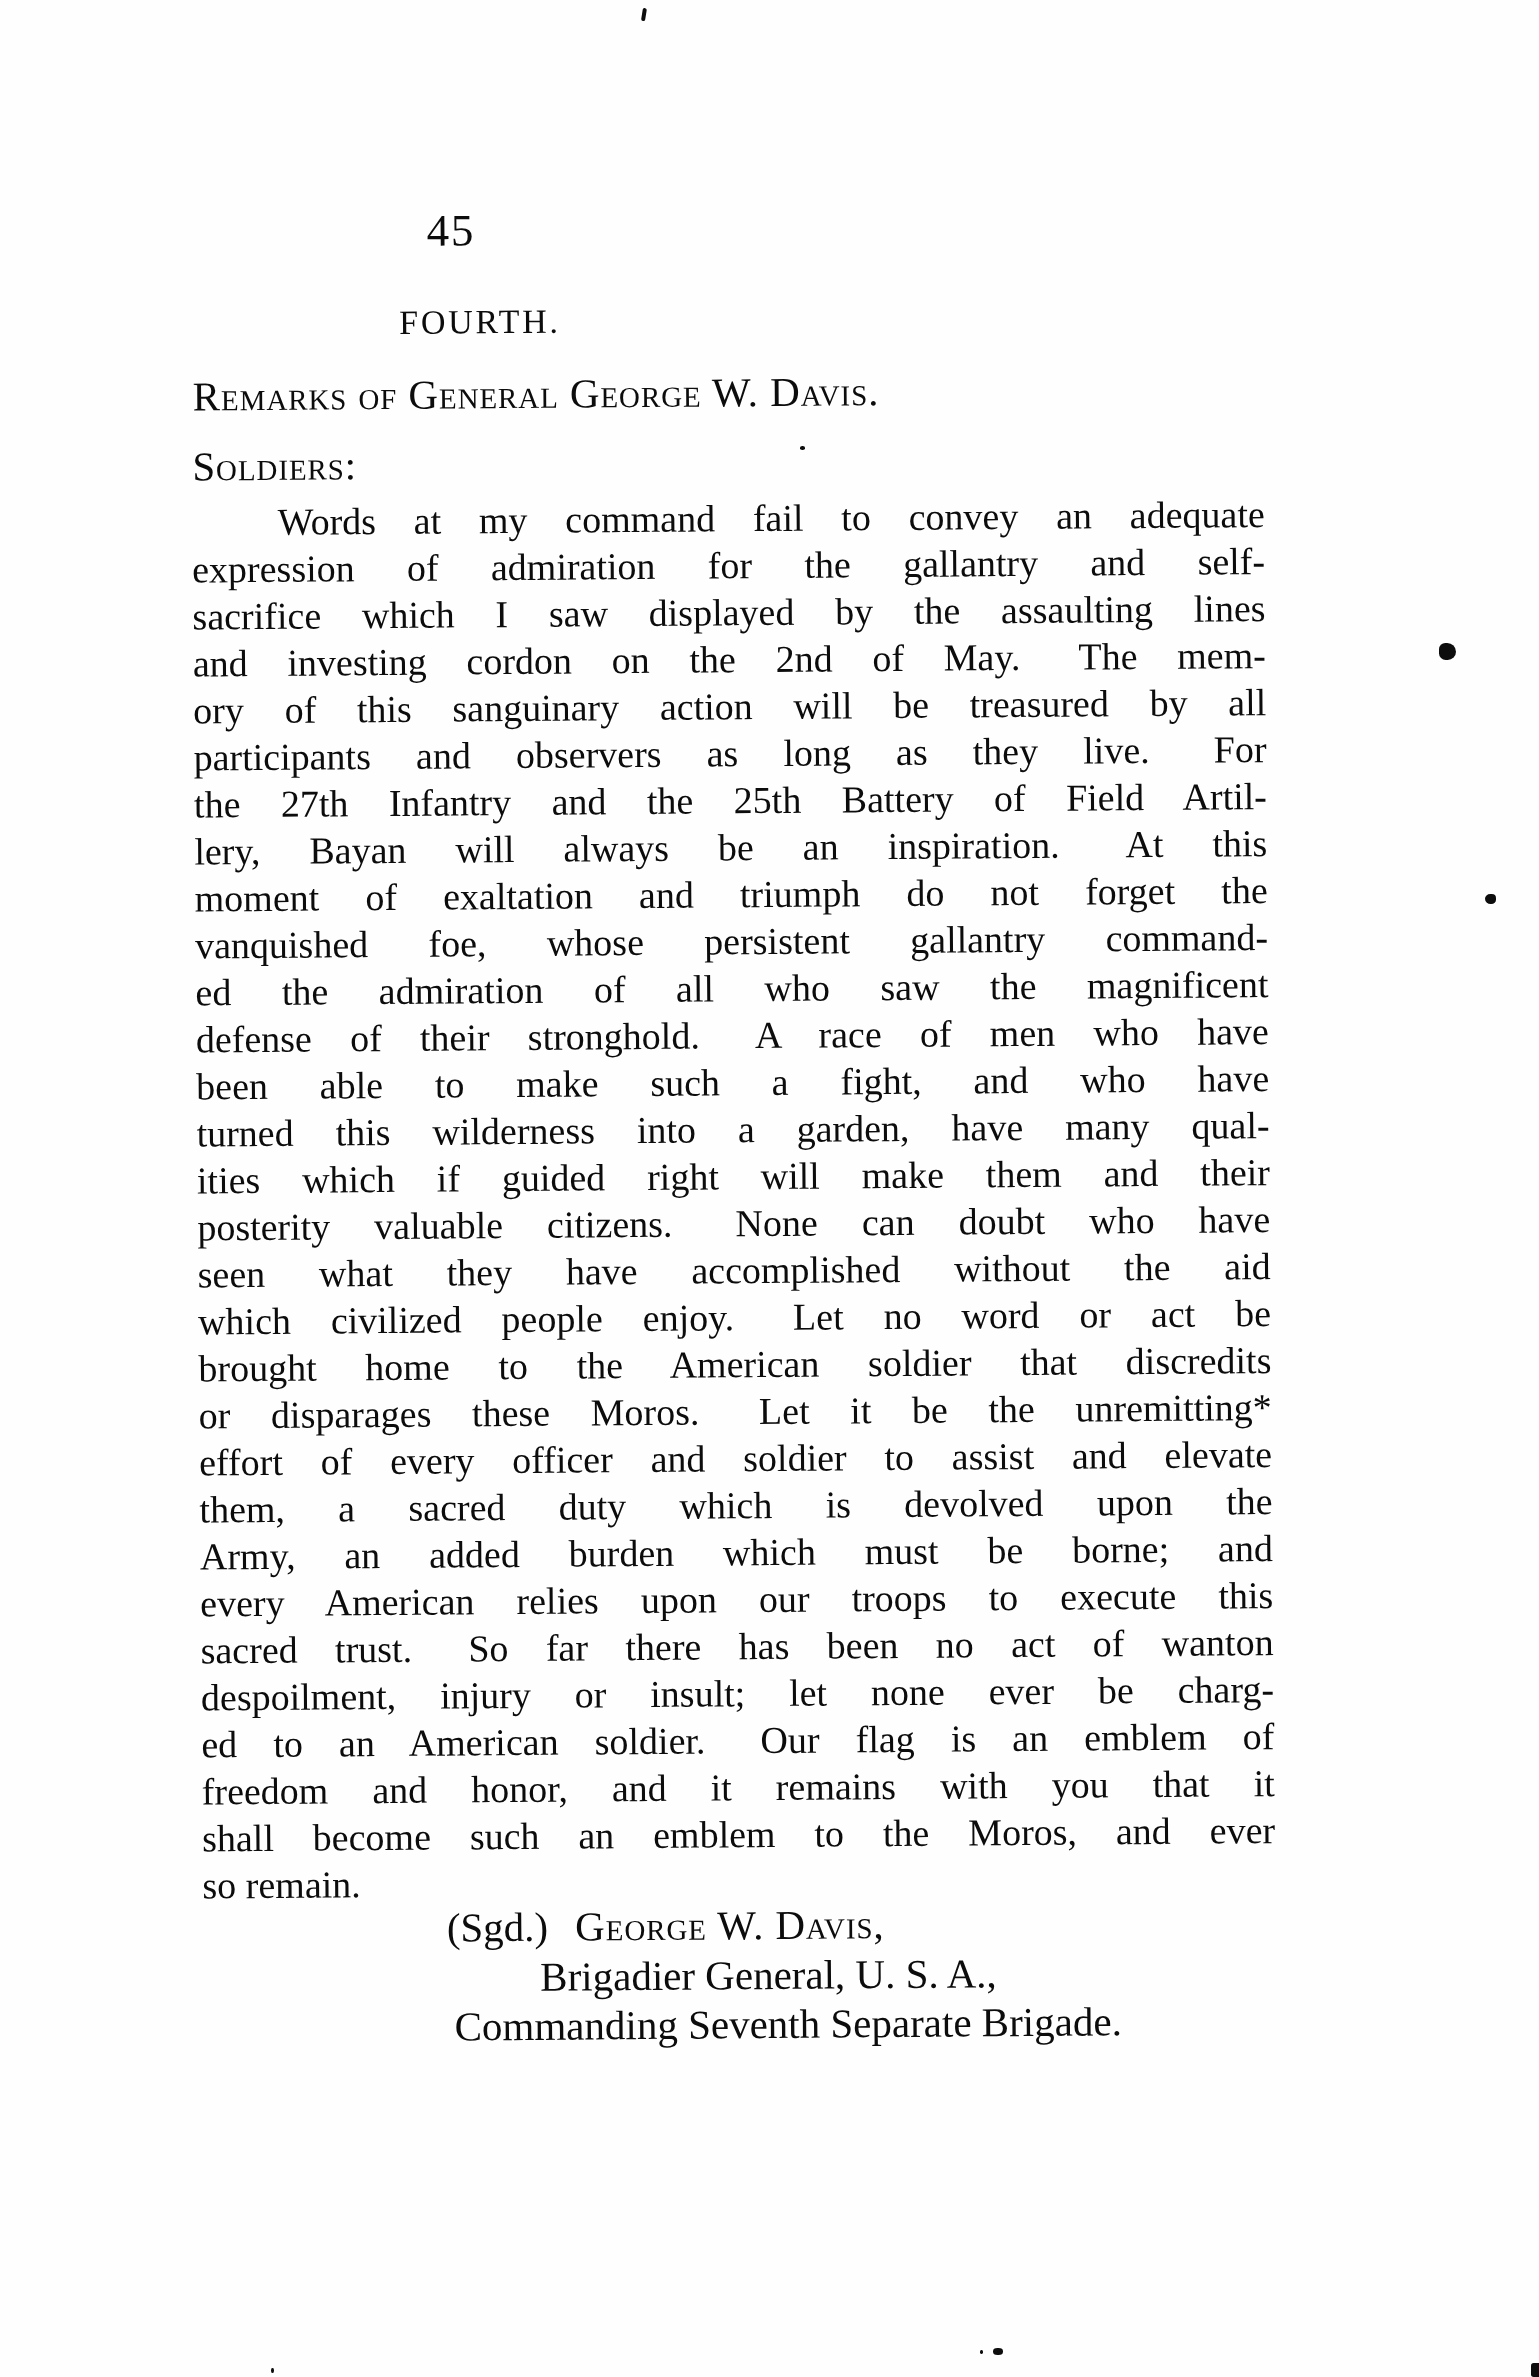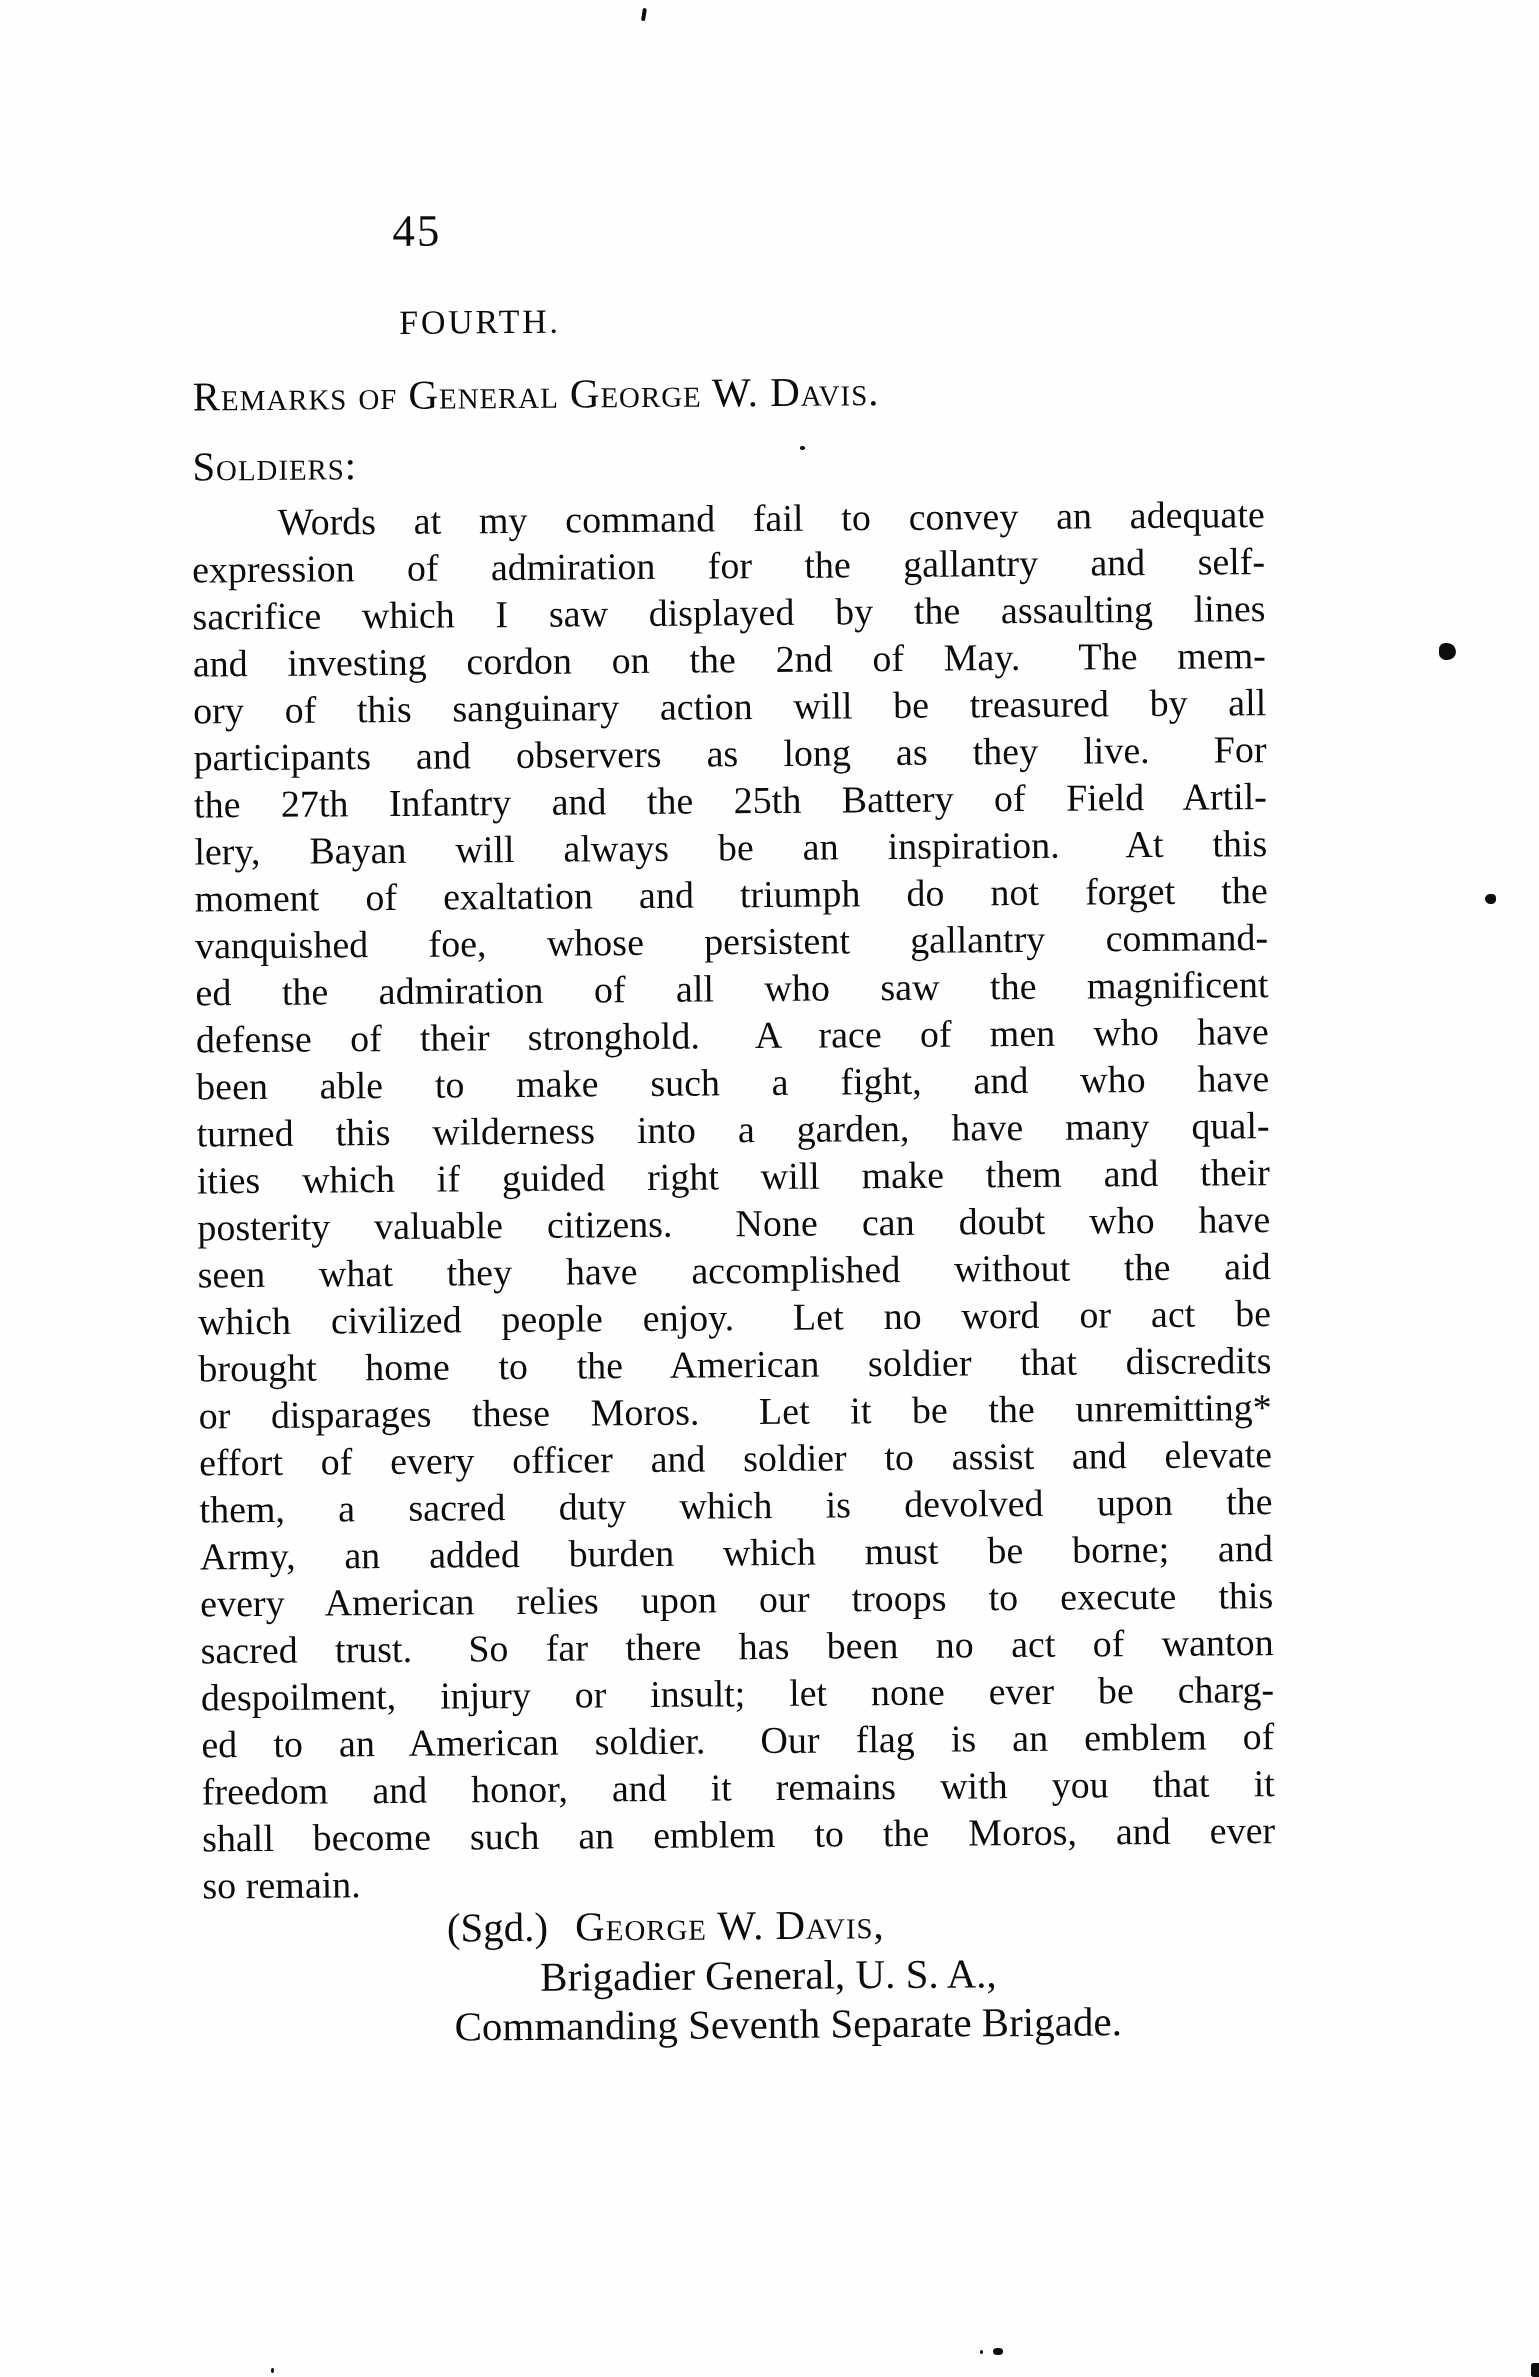--- a/index.html
+++ b/index.html
@@ -16,21 +16,21 @@
   .content {
     position: absolute;
     inset: 0;
     transform: rotate(-0.45deg);
     transform-origin: 50% 50%;
   }
   .pagenum {
     position: absolute;
     top: 202px; left: 400px; width: 117px;
     font-size: 45px;
-    text-align: left;
+    text-align: center;
     letter-spacing: 1.8px;
   }
   .sec-head {
     position: absolute;
     top: 301px; left: 406px;
     font-size: 34px;
     letter-spacing: 2.7px;
   }
   .doc-title {
     position: absolute;

